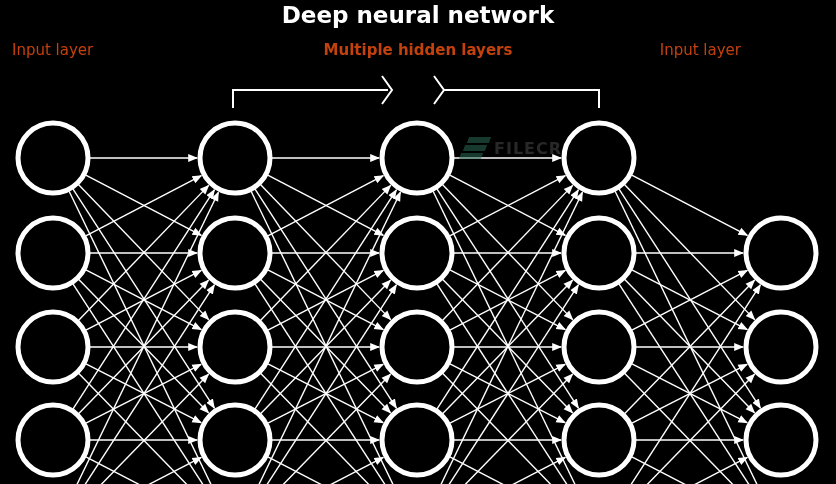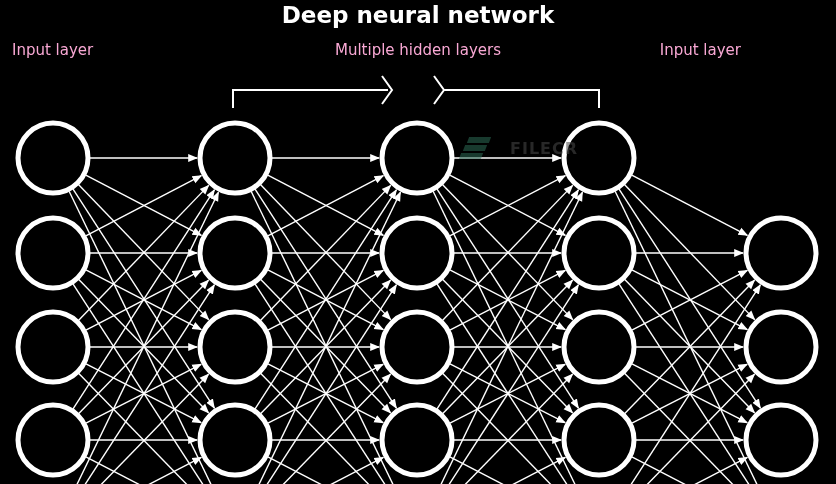--- a/index.html
+++ b/index.html
@@ -1,27 +1,27 @@
 <!DOCTYPE html>
 <html><head>
 <meta charset="utf-8">
 <style>
   html, body { margin: 0; padding: 0; background: #000; }
   body { width: 836px; height: 484px; overflow: hidden; position: relative; font-family: "DejaVu Sans", sans-serif; }
   #stage { position: absolute; left: 0; top: 0; width: 748px; height: 484px; }
   .title { position: absolute; top: 2px; left: 0; width: 836px; text-align: center; color: #fff; font-weight: bold; font-size: 23px; letter-spacing: 0px; }
-  .label { position: absolute; top: 41px; color: #f9a8d4; font-size: 15px; }
+  .label { position: absolute; top: 41px; color: #c2410c; font-size: 15px; }
   .label.input { left: 12px; }
-  .label.hidden { left: 0; width: 836px; text-align: center; }
+  .label.hidden { left: 0; width: 836px; text-align: center; font-weight: bold; }
   .label.output { right: 7px; }
   svg { position: absolute; left: 0; top: 0; }
   .wm { position: absolute; left: 460px; top: 134px; height: 28px; display: flex; align-items: center; opacity: 0.55; }
   .wm-mark { width: 30px; height: 22px; position: relative; }
   .wm-mark i { position: absolute; height: 6px; background: #2d6b55; transform: skewX(-20deg); }
-  .wm-text { color: #4a4a4a; font-weight: bold; font-size: 16px; margin-left: 20px; letter-spacing: 1px; }
+  .wm-text { color: #4a4a4a; font-weight: bold; font-size: 16px; margin-left: 4px; letter-spacing: 1px; }
 </style>
 </head>
 <body>
 
 <div id="stage">
   <div class="title">Deep neural network</div>
   <div class="label input">Input layer</div>
   <div class="label hidden">Multiple hidden layers</div>
   <div class="label output">Input layer</div>
 

